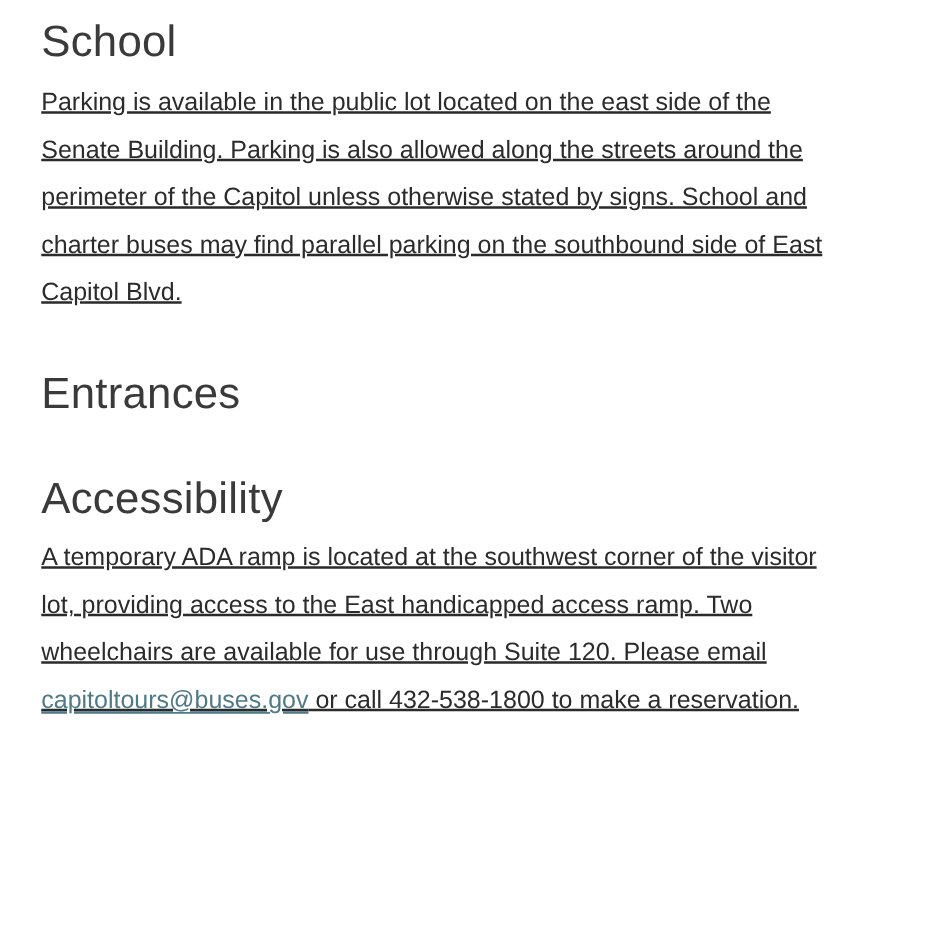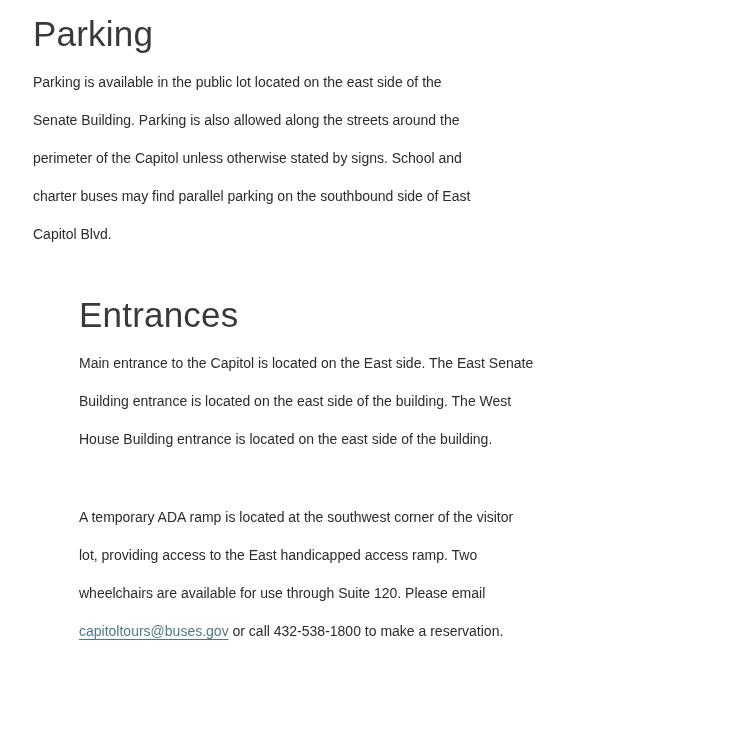--- a/index.html
+++ b/index.html
@@ -16,65 +16,64 @@
     font-family: "Liberation Sans", "DejaVu Sans", sans-serif;
     overflow: hidden;
   }
   .page {
     width: 749px;
     height: 740px;
     padding: 12px 20px 0 33px;
     background: var(--bg);
   }
   .section { margin: 0; }
-  .section + .section { margin-top: 40px; margin-left: 46px; }
+  .section + .section { margin-top: 40px; }
   .section-heading {
     font-size: 35px;
     font-weight: 300;
     letter-spacing: 0.2px;
     color: var(--heading-color);
     line-height: 1.25;
     margin: 0 0 7px 0;
   }
   .section-body {
-    font-size: 14px;
+    font-size: 20px;
     font-weight: 400;
     color: var(--body-color);
     line-height: 38px;
     white-space: pre-line;
     max-width: 716px;
+    text-decoration: underline;
   }
   .email-link {
     color: var(--link-color);
     text-decoration: underline;
     text-underline-offset: 3px;
     cursor: pointer;
   }
 </style>
 </head>
 <body>
 
 <div class="page">
 
   <div class="section">
-    <h1 class="section-heading">Parking</h1>
+    <h1 class="section-heading">School</h1>
     <p class="section-body">Parking is available in the public lot located on the east side of the
 Senate Building. Parking is also allowed along the streets around the
 perimeter of the Capitol unless otherwise stated by signs. School and
 charter buses may find parallel parking on the southbound side of East
 Capitol Blvd.</p>
   </div>
 
   <div class="section">
     <h1 class="section-heading">Entrances</h1>
-    <p class="section-body">Main entrance to the Capitol is located on the East side. The East Senate
-Building entrance is located on the east side of the building. The West
-House Building entrance is located on the east side of the building.</p>
   </div>
 
   <div class="section">
+    <h1 class="section-heading">Accessibility</h1>
     <p class="section-body"><span>A temporary ADA ramp is located at the southwest corner of the visitor
 lot, providing access to the East handicapped access ramp. Two
 wheelchairs are available for use through Suite 120. Please email
 </span><a class="email-link" href="#">capitoltours@buses.gov</a><span> or call 432-538-1800 to make a reservation.</span></p>
   </div>
 
 </div>
 
 </body></html>

